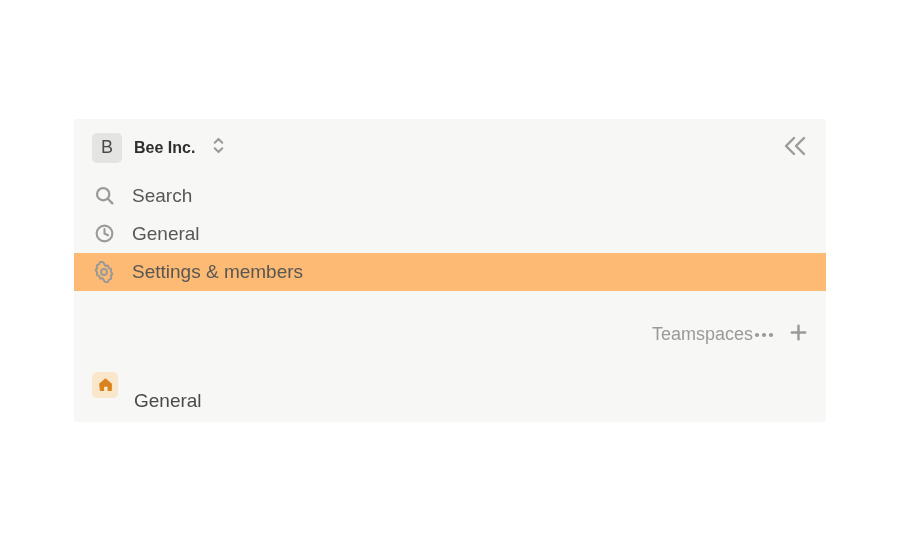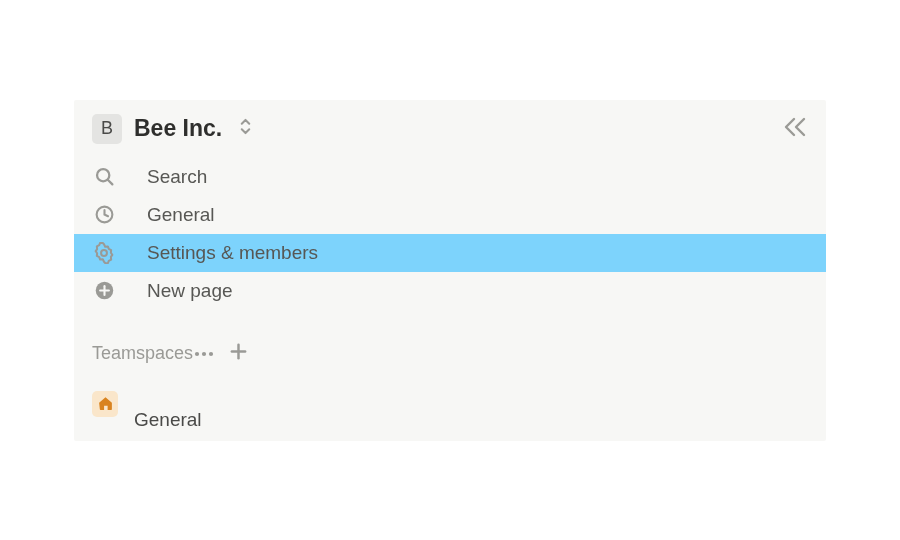--- a/index.html
+++ b/index.html
@@ -41,62 +41,62 @@
       background: #e4e4e2;
       border-radius: 5px;
       display: flex;
       align-items: center;
       justify-content: center;
       font-weight: 500;
       font-size: 18px;
       color: #4a4a48;
     }
     .workspace-name {
-      font-size: 23px;
+      font-size: 16px;
       font-weight: 600;
       color: #2f2f2d;
     }
     .chevrons-updown {
       margin-left: 4px;
       color: #9a9a96;
     }
     .collapse-arrows {
       color: #9a9a96;
       cursor: pointer;
     }
     .nav-item {
       display: flex;
       align-items: center;
-      gap: 31px;
+      gap: 16px;
       padding: 7px 18px;
       font-size: 19px;
       color: #575754;
       cursor: pointer;
     }
     .nav-item.active {
-      background: #7dd3fc;
+      background: #fdba74;
     }
     .nav-item .icon-slot {
       width: 24px;
       height: 24px;
       display: flex;
       align-items: center;
       justify-content: center;
       color: #9a9a96;
     }
     .nav-item .label {
       font-weight: 500;
     }
     .gap {
       height: 26px;
     }
     .section-header {
       display: flex;
       align-items: center;
-      justify-content: flex-start;
+      justify-content: flex-end;
       padding: 6px 18px;
     }
     .section-title {
       font-size: 18px;
       font-weight: 500;
       color: #9a9a96;
     }
     .section-actions {
       display: flex;
       align-items: center;
@@ -174,30 +174,20 @@
   <div class="nav-item active">
     <span class="icon-slot">
       <svg width="22" height="22" viewBox="0 0 24 24" fill="none" stroke="currentColor" stroke-width="2.2">
         <circle cx="12" cy="12" r="3.2"></circle>
         <path d="M12 2.5l1.3 2.6 2.9-.3 1 2.7 2.6 1.3-.3 2.9 1.6 2.3-1.6 2.3.3 2.9-2.6 1.3-1 2.7-2.9-.3L12 21.5l-1.3-2.6-2.9.3-1-2.7-2.6-1.3.3-2.9L2.9 10l1.6-2.3-.3-2.9 2.6-1.3 1-2.7 2.9.3z" stroke-linejoin="round"></path>
       </svg>
     </span>
     <span class="label">Settings &amp; members</span>
   </div>
 
-  <div class="nav-item">
-    <span class="icon-slot">
-      <svg width="21" height="21" viewBox="0 0 24 24" fill="currentColor">
-        <circle cx="12" cy="12" r="10"></circle>
-        <line x1="12" y1="7" x2="12" y2="17" stroke="#f7f7f5" stroke-width="2.4" stroke-linecap="round"></line>
-        <line x1="7" y1="12" x2="17" y2="12" stroke="#f7f7f5" stroke-width="2.4" stroke-linecap="round"></line>
-      </svg>
-    </span>
-    <span class="label">New page</span>
-  </div>
 
   <div class="gap"></div>
 
   <div class="section-header">
     <div class="section-title">Teamspaces</div>
     <div class="section-actions">
       <span>
         <svg width="22" height="8" viewBox="0 0 22 8" fill="currentColor">
           <circle cx="4" cy="4" r="2.1"></circle>
           <circle cx="11" cy="4" r="2.1"></circle>

